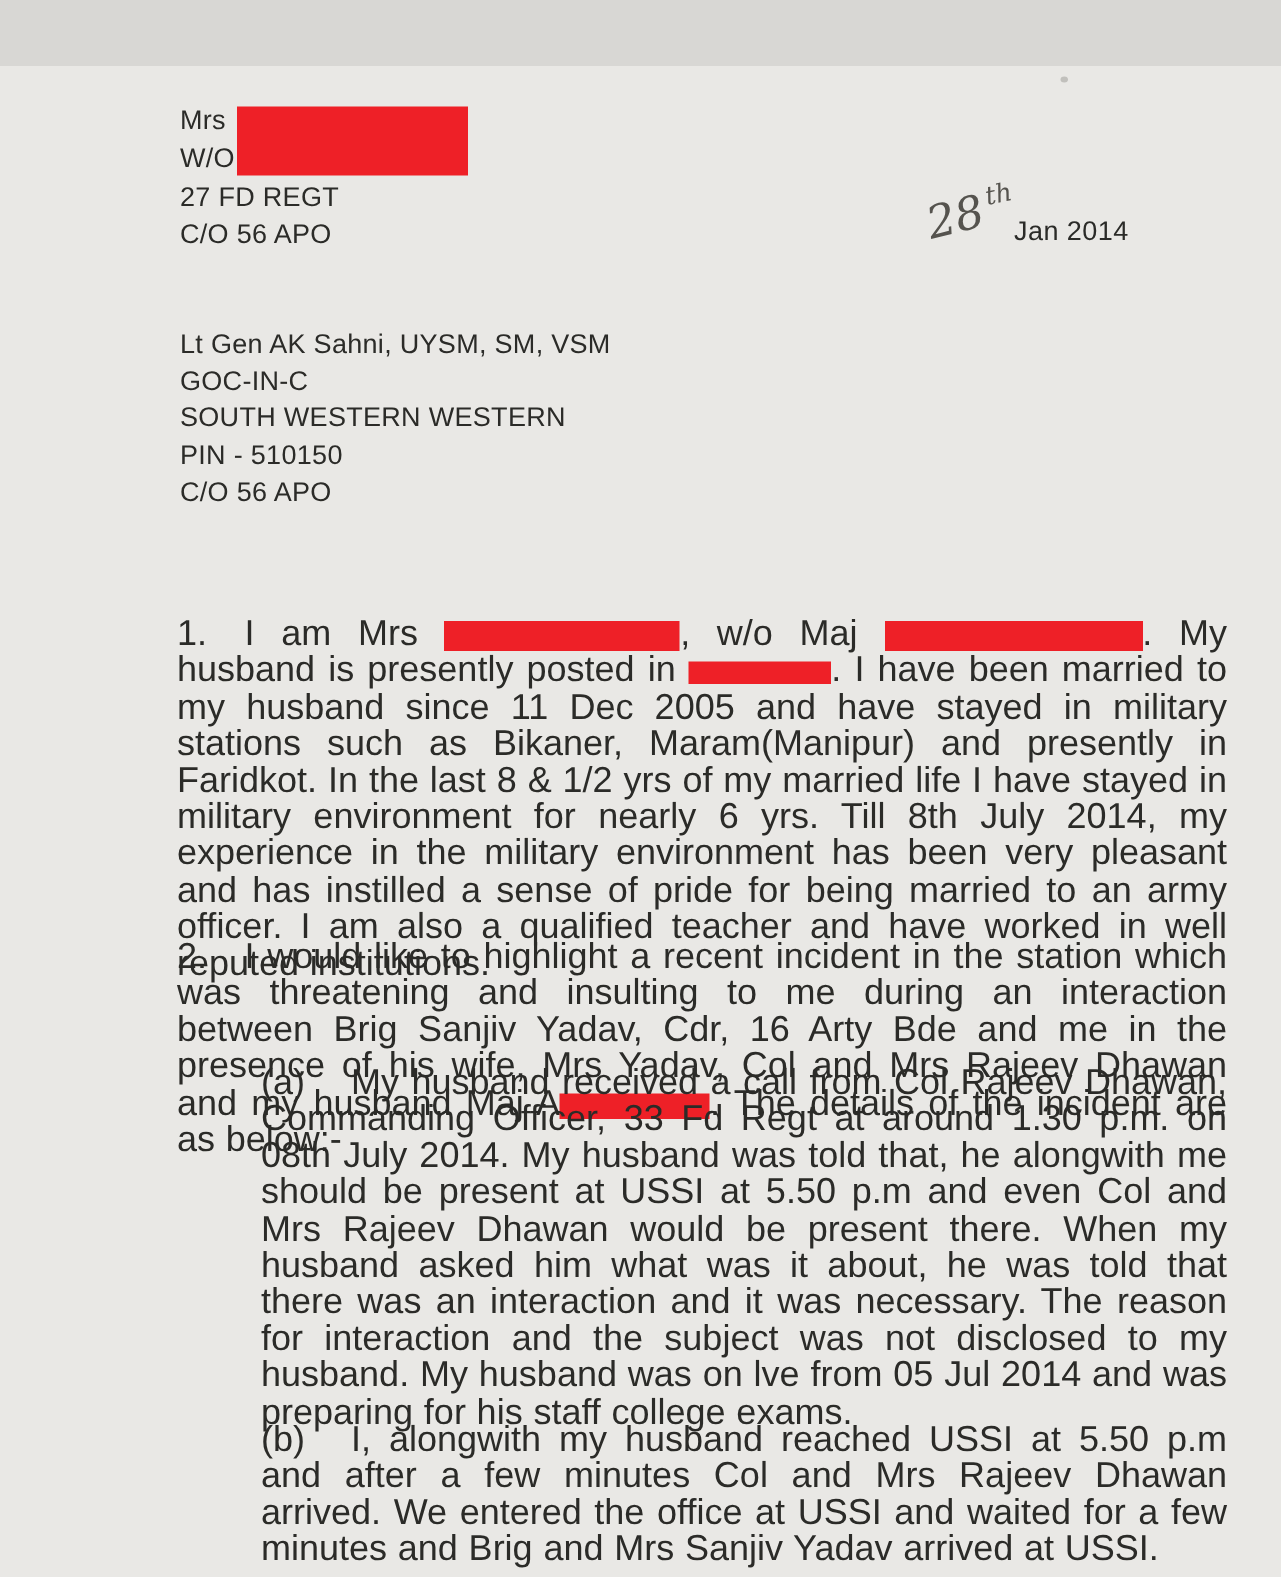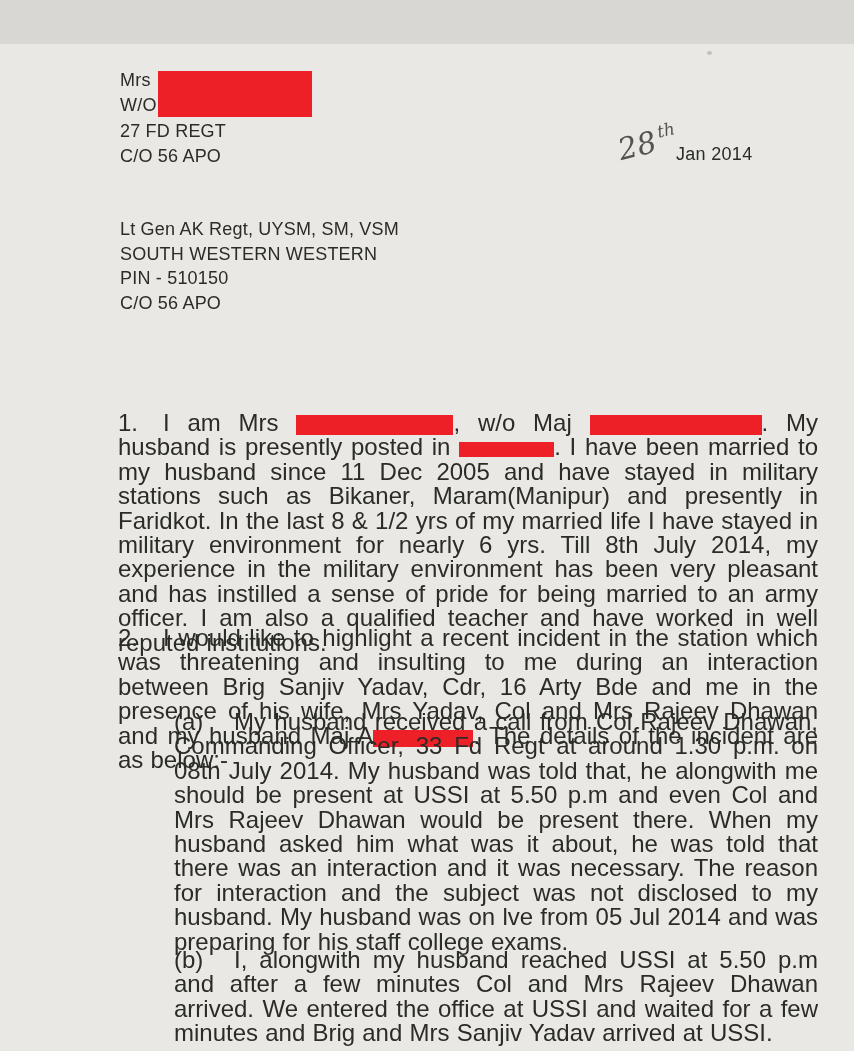--- a/index.html
+++ b/index.html
@@ -122,21 +122,22 @@
   </div>
   <div class="redact-abs"></div>
 
   <span class="hw-day">28</span>
   <span class="hw-ord">th</span>
   <span class="printed-date">Jan 2014</span>
 
   <div class="speck"></div>
 
   <div class="recipient">
-    <div>Lt Gen AK Regt, UYSM, SM, VSM</div>
+    <div>Lt Gen AK Sahni, UYSM, SM, VSM</div>
+    <div>GOC-IN-C</div>
     <div>SOUTH WESTERN WESTERN</div>
     <div>PIN - 510150</div>
     <div>C/O 56 APO</div>
   </div>
 
   <p class="para p1"><span class="pnum">1.</span><span><span>I am Mrs </span><span class="redact rA"></span><span>, w/o Maj </span><span class="redact rB"></span><span>. My husband is presently posted in </span><span class="redact rC"></span><span>. I have been married to my husband since 11 Dec 2005 and have stayed in military stations such as Bikaner, Maram(Manipur) and presently in Faridkot. In the last 8 &amp; 1/2 yrs of my married life I have stayed in military environment for nearly 6 yrs. Till 8th July 2014, my experience in the military environment has been very pleasant and has instilled a sense of pride for being married to an army officer. I am also a qualified teacher and have worked in well reputed institutions.</span></span></p>
 
   <p class="para p2"><span class="pnum">2.</span><span><span>I would like to highlight a recent incident in the station which was threatening and insulting to me during an interaction between Brig Sanjiv Yadav, Cdr, 16 Arty Bde and me in the presence of his wife, Mrs Yadav, Col and Mrs Rajeev Dhawan and my husband Maj A</span><span class="redact rD"></span><span>. The details of the incident are as below:-</span></span></p>
 
   <p class="para pa"><span class="plabel">(a)</span><span>My husband received a call from Col Rajeev Dhawan, Commanding Officer, 33 Fd Regt at around 1.30 p.m. on 08th July 2014. My husband was told that, he alongwith me should be present at USSI at 5.50 p.m and even Col and Mrs Rajeev Dhawan would be present there. When my husband asked him what was it about, he was told that there was an interaction and it was necessary. The reason for interaction and the subject was not disclosed to my husband. My husband was on lve from 05 Jul 2014 and was preparing for his staff college exams.</span></p>

